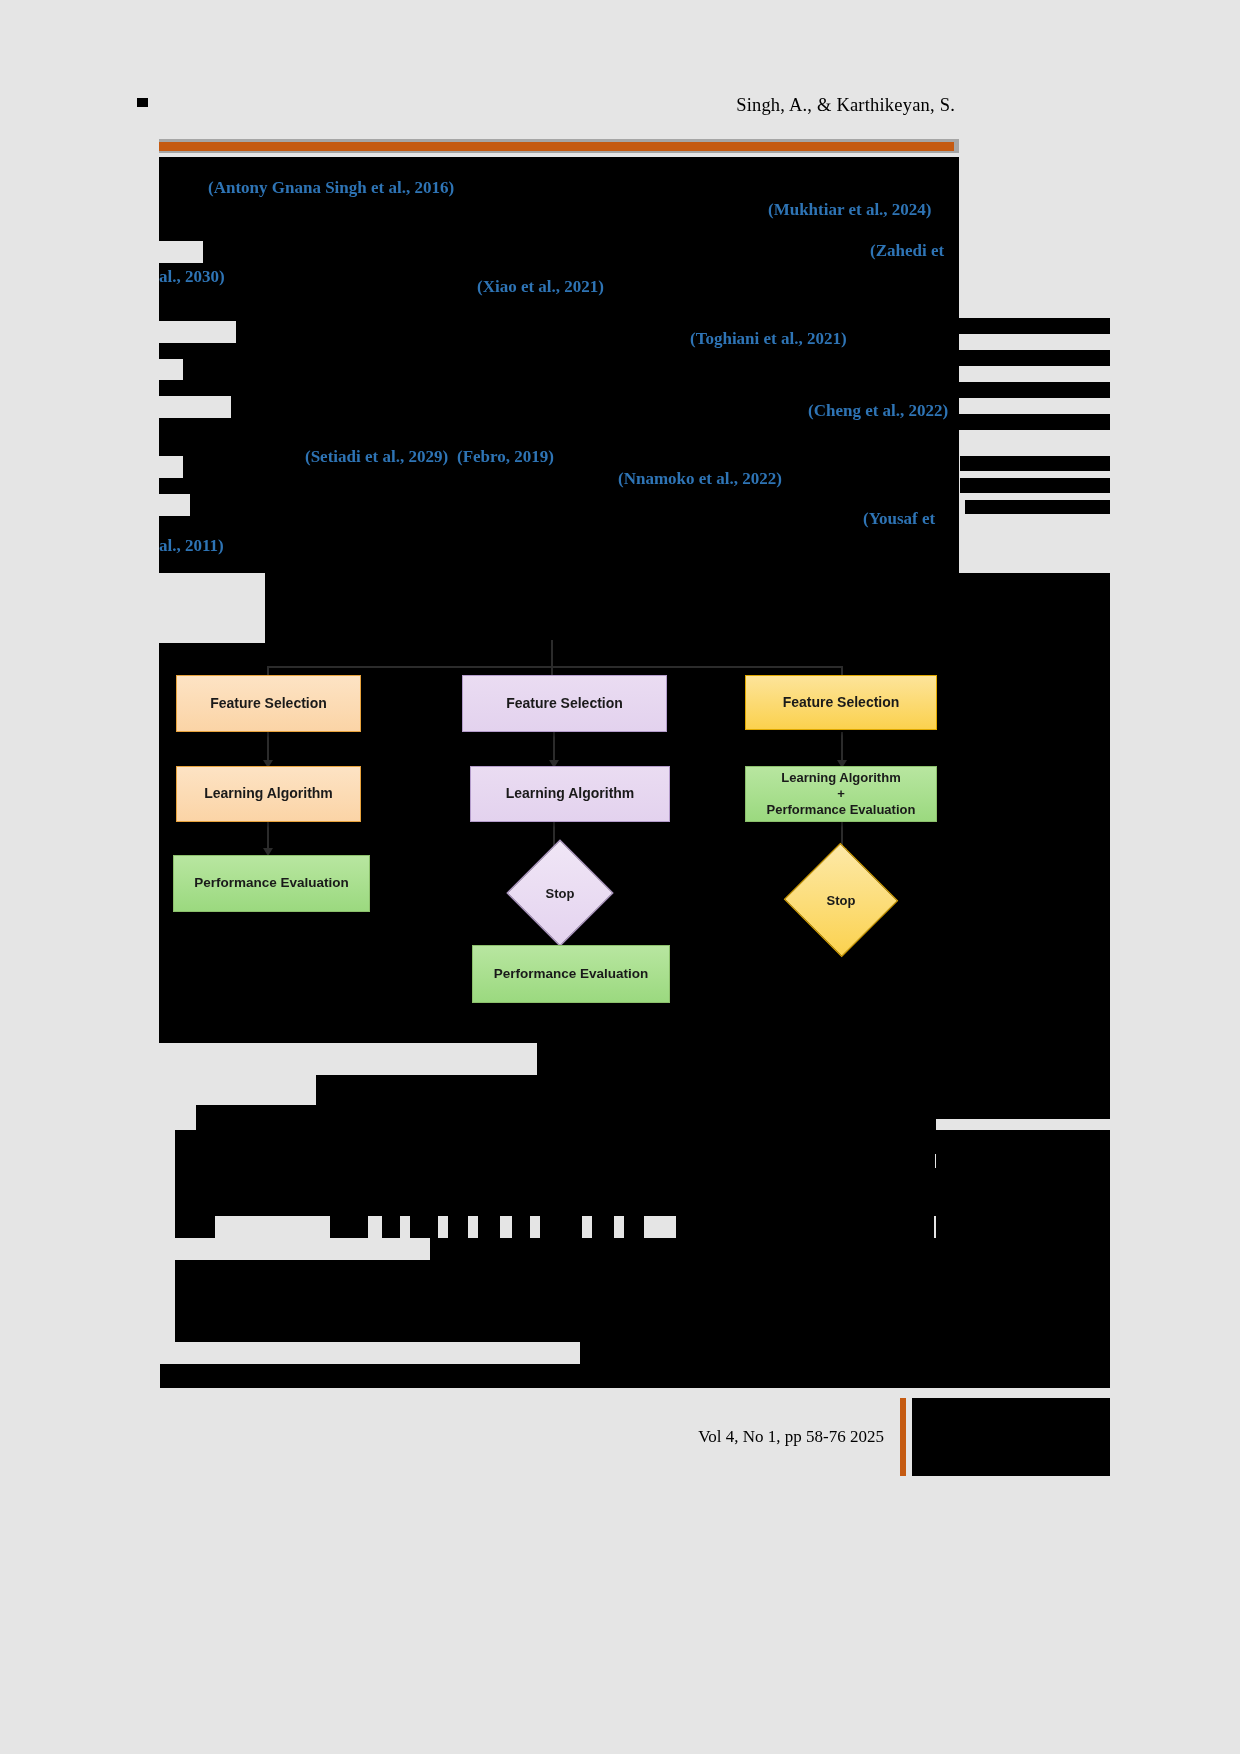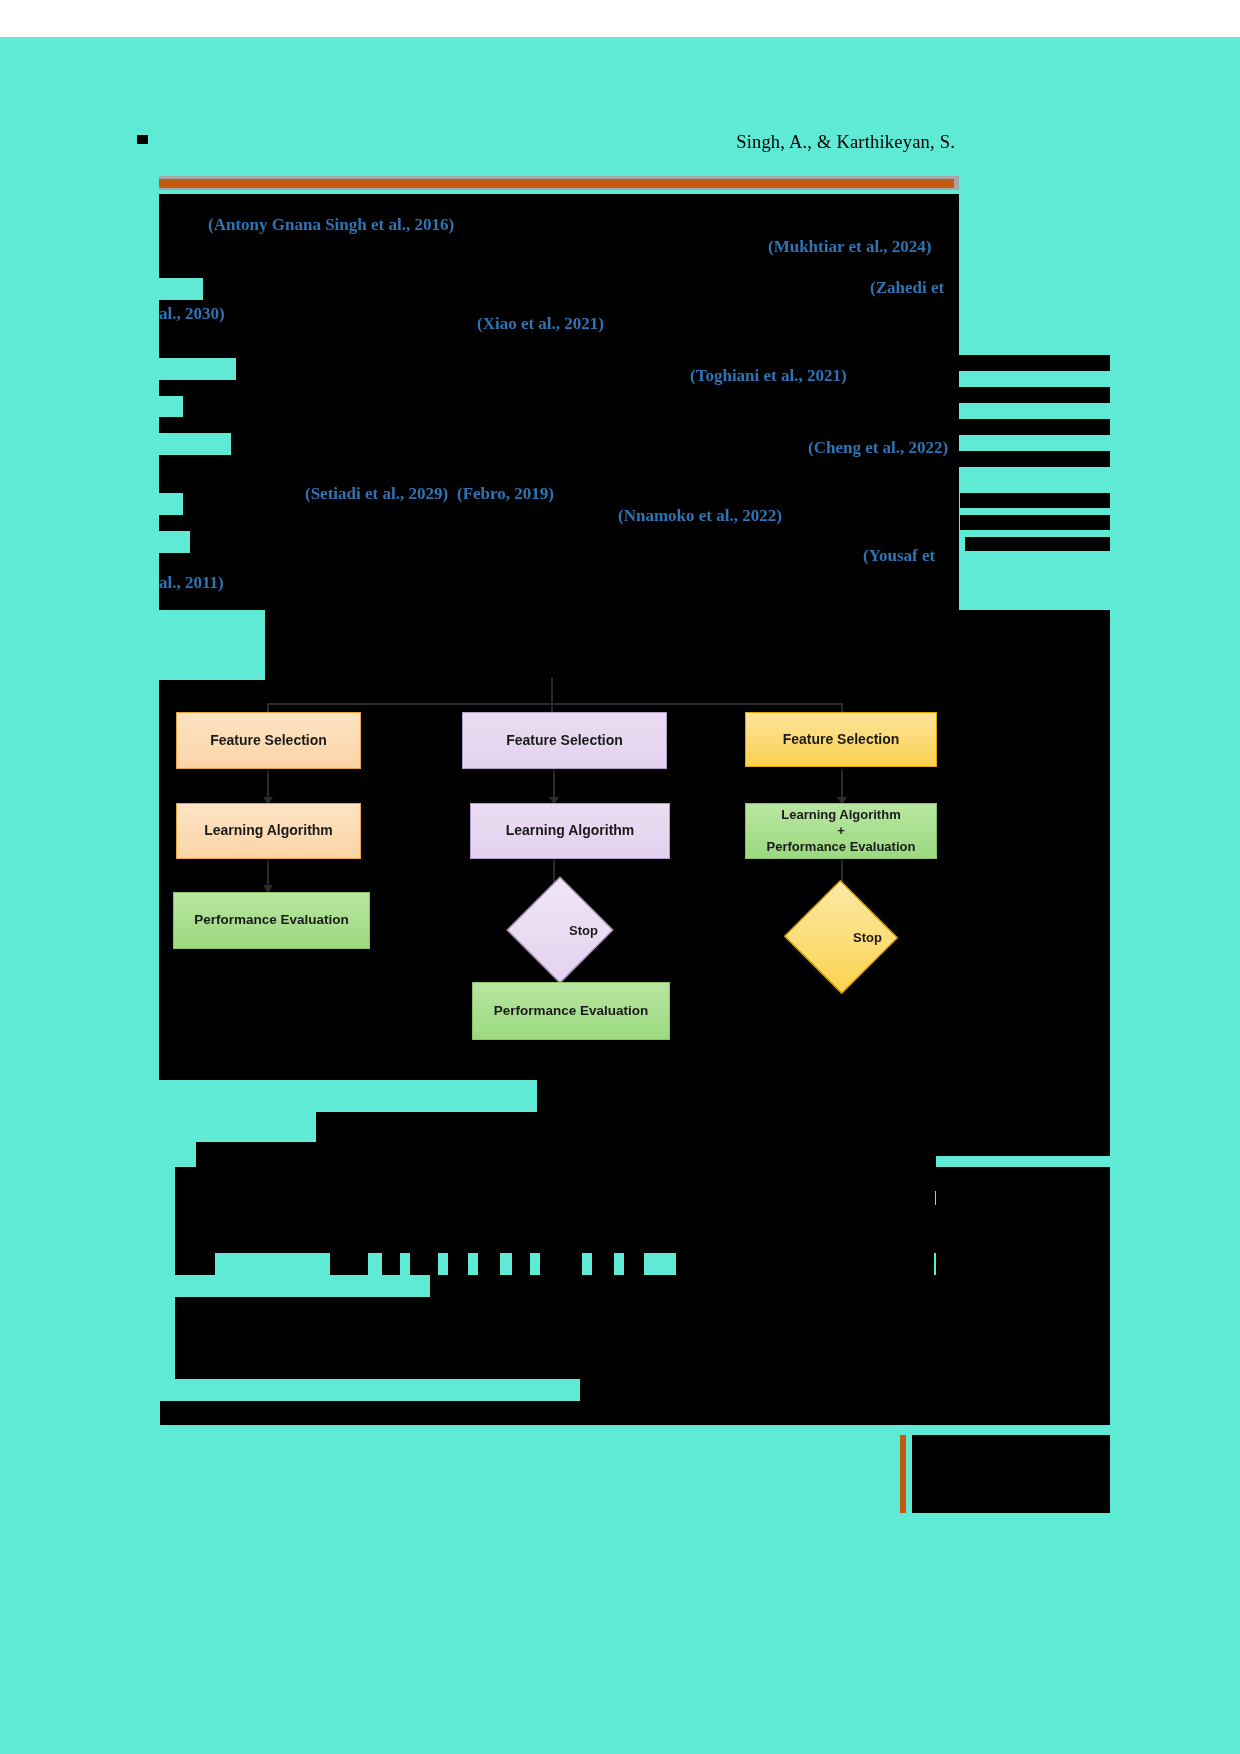--- a/index.html
+++ b/index.html
@@ -1,17 +1,17 @@
 <!DOCTYPE html>
 <html><head>
 <meta charset="utf-8">
 <style>
   html,body{margin:0;padding:0;background:#ffffff;}
   body{width:1240px;height:1754px;position:relative;font-family:"Liberation Serif",serif;overflow:hidden;}
-  .page{position:absolute;inset:0;background:#5eead4;margin-top:37px;}
+  .page{position:absolute;inset:0;background:#e5e5e5;}
 
   
   .hdr-bullet{position:absolute;left:137px;top:98px;width:11px;height:9px;background:#000;}
   .hdr-author{position:absolute;left:0;top:95px;width:955px;text-align:right;
               font-family:"Liberation Serif",serif;font-size:18.5px;color:#000;letter-spacing:.2px;}
   .rule-wrap{position:absolute;left:159px;top:139px;width:800px;height:14px;background:#a6a6a6;}
   .rule-bar{position:absolute;left:159px;top:142px;width:795px;height:9px;background:#c55a11;}
 
   
   .rd{position:absolute;background:#000;}
@@ -24,21 +24,21 @@
   .flow{position:absolute;left:159px;top:570px;width:960px;height:470px;z-index:6;}
   .node{position:absolute;box-sizing:border-box;display:flex;align-items:center;justify-content:center;
         text-align:center;font-family:"Liberation Sans",sans-serif;font-weight:bold;color:#1a1a1a;
         box-shadow:4px 4px 3px rgba(0,0,0,.35);line-height:1.22;}
   .n-red   {background:linear-gradient(180deg,#f6b2b2 0%,#ef8b8b 55%,#e97e7e 100%);border:1px solid #d98d8d;}
   .n-orange{background:linear-gradient(180deg,#fde3c4 0%,#fbd4a6 100%);border:1.6px solid #e8a33d;}
   .n-green {background:linear-gradient(180deg,#b8e6a0 0%,#9bd97f 100%);border:1px solid #8cc06c;}
   .n-purple{background:linear-gradient(180deg,#eadcf2 0%,#e3d2ee 100%);border:1.4px solid #b49ccb;}
   .n-yellow{background:linear-gradient(180deg,#fde49a 0%,#fbd14e 100%);border:1.6px solid #e0a800;}
 
-  .dia{position:absolute;display:flex;align-items:center;justify-content:flex-end;}
+  .dia{position:absolute;display:flex;align-items:center;justify-content:center;}
   .dia .shape{position:absolute;inset:0;transform:rotate(45deg);box-shadow:3px 3px 3px rgba(0,0,0,.3);}
   .dia .lbl{position:relative;z-index:2;font-family:"Liberation Sans",sans-serif;font-weight:bold;
             font-size:13px;color:#1a1a1a;}
   .d-purple .shape{background:linear-gradient(135deg,#f0e6f6 0%,#e4d3ef 100%);border:1.4px solid #b49ccb;}
   .d-yellow .shape{background:linear-gradient(135deg,#fde9a8 0%,#fbd24f 100%);border:1.6px solid #e0a800;}
 
   .conn{position:absolute;background:#2b2b2b;}
   .arrow{position:absolute;width:0;height:0;border-left:5px solid transparent;
          border-right:5px solid transparent;border-top:8px solid #2b2b2b;}
 
@@ -187,15 +187,16 @@
   <div class="rd" style="left:430px;top:1238px;width:680px;height:22px;"></div>
   <div class="rd" style="left:175px;top:1260px;width:935px;height:80px;"></div>
   <div class="rd" style="left:580px;top:1340px;width:530px;height:24px;"></div>
   <div class="rd" style="left:175px;top:1340px;width:405px;height:2px;"></div>
   <div class="rd" style="left:160px;top:1364px;width:950px;height:24px;"></div>
 
   <div class="rd" style="left:912px;top:1398px;width:198px;height:78px;"></div>
   <div class="rd" style="left:950px;top:1440px;width:160px;height:16px;"></div>
   <div class="foot-rule"></div>
   <div class="footer">
+    <div>Vol 4, No 1, pp 58-76 2025</div>
   </div>
 
 </div>
 
 </body></html>

